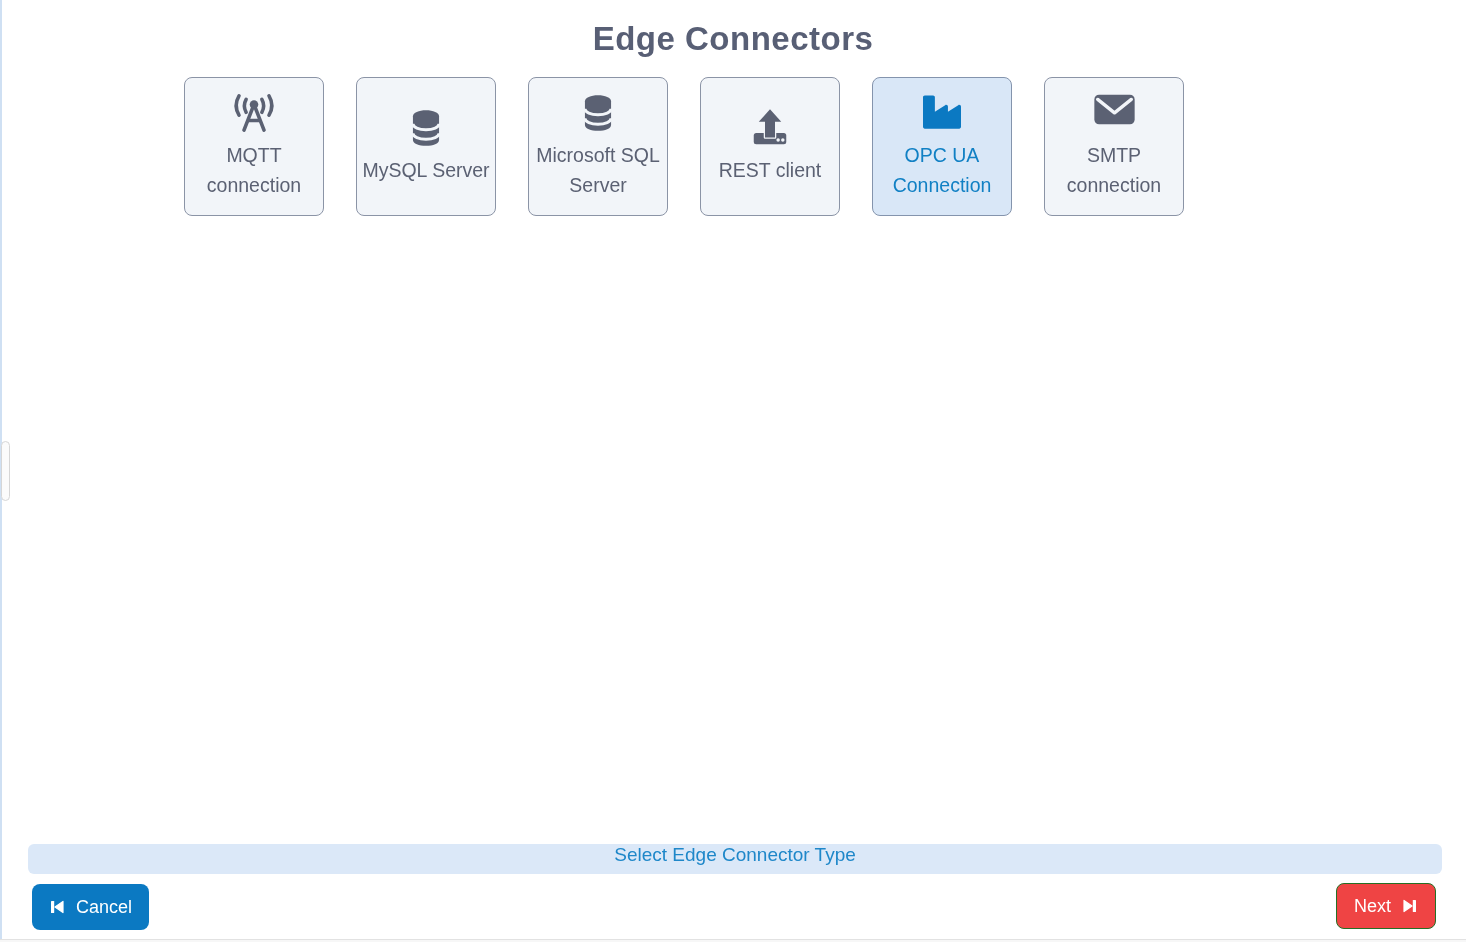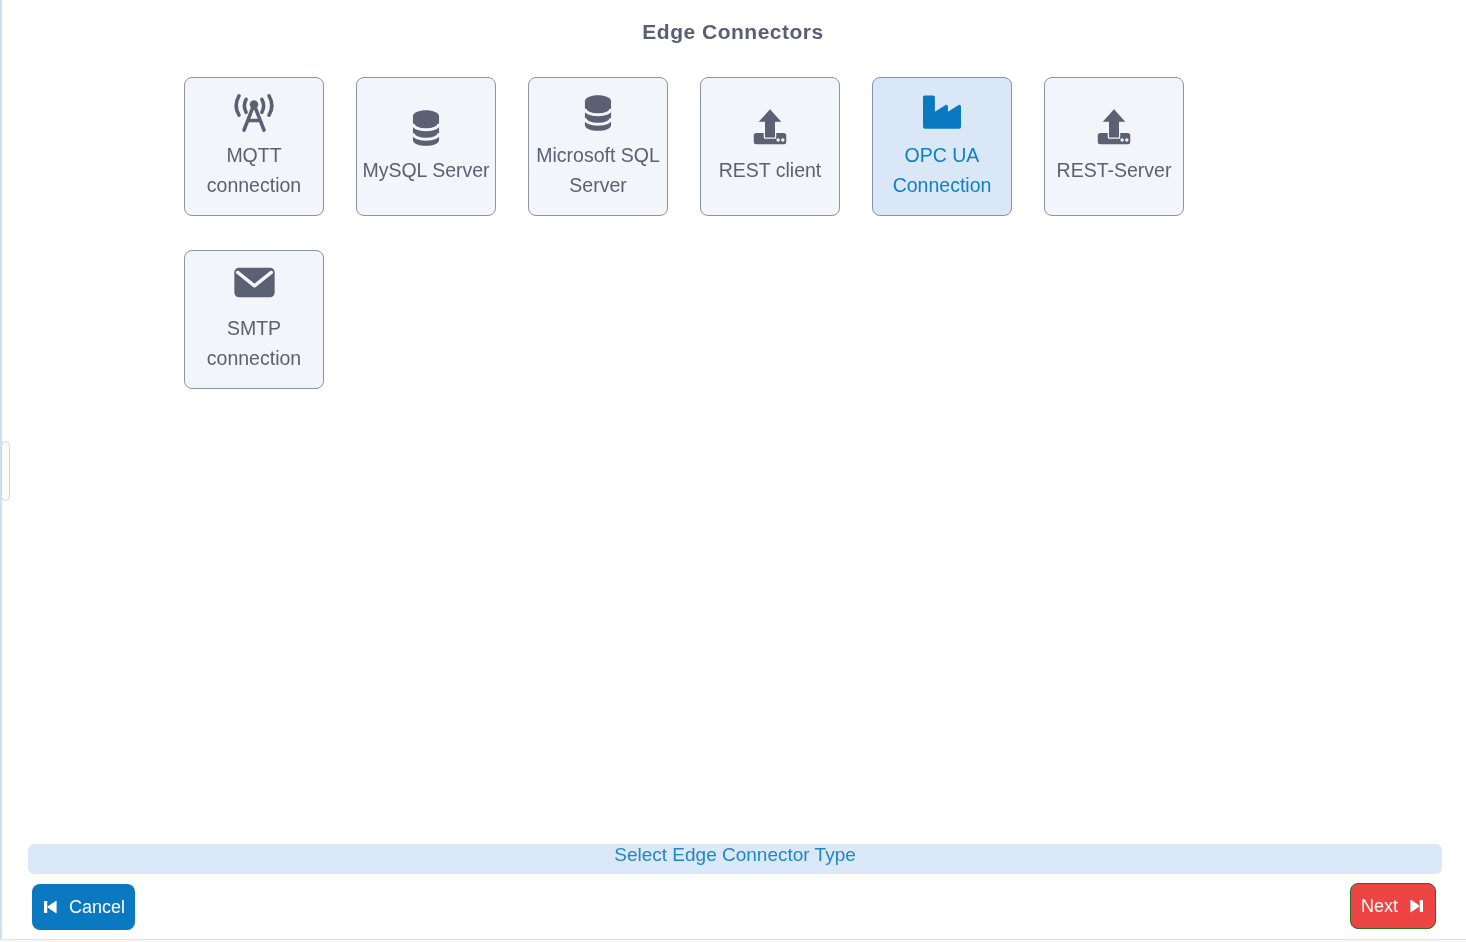--- a/index.html
+++ b/index.html
@@ -21,21 +21,21 @@
     width: 9px; height: 60px;
     background: #fbfbfb;
     border: 1px solid #d6d6d6;
     border-radius: 6px;
     box-sizing: border-box;
   }
   .page-title {
     position: absolute; top: 20px; left: 0;
     width: 100%;
     text-align: center;
-    font-size: 21px;
+    font-size: 33px;
     font-weight: 600;
     letter-spacing: 0.5px;
     color: #585f75;
   }
   .grid {
     position: absolute; left: 184px; top: 77px;
     width: 1010px;
     display: flex;
     flex-wrap: wrap;
     gap: 34px 32px;
@@ -78,21 +78,21 @@
     position: absolute; top: 884px;
     height: 46px;
     display: flex;
     align-items: center;
     gap: 11px;
     border: none;
     border-radius: 8px;
     color: #ffffff;
     font-family: "Liberation Sans", sans-serif;
     font-size: 18px;
-    padding: 0 10px;
+    padding: 0 17px;
     cursor: pointer;
   }
   .btn-cancel { left: 32px; background: #0b79c2; }
   .btn-next  { right: 30px; top: 883px; background: #ef4444; border: 1px solid #256f25; }
   .bottom-strip {
     position: absolute; left: 0; bottom: 0;
     width: 100%; height: 2px;
     background: #f7f7f7;
     border-top: 1px solid #e2e2e2;
   }
@@ -162,31 +162,20 @@
 
     <div class="card selected">
       <span class="icon">
         <svg viewBox="0 0 512 512" width="42" height="38">
           <path fill="#0b79c2" d="M475.1 163.8 L336 252.3 v-68.3 c0-18.9-20.9-30.4-36.9-20.2 L160 252.3 V56 c0-13.3-10.7-24-24-24 H24 C10.7 32 0 42.7 0 56 v400 c0 13.3 10.7 24 24 24 h464 c13.3 0 24-10.7 24-24 V184 c0-18.9-20.9-30.4-36.9-20.2 z"></path>
         </svg>
       </span>
       <span class="label">OPC UA Connection</span>
     </div>
 
-    <div class="card">
-      <span class="icon">
-        <svg viewBox="0 0 64 64" width="40" height="40">
-          <rect x="6" y="40" width="52" height="18" rx="4" fill="#5b6173"></rect>
-          <circle cx="45" cy="51" r="2.8" fill="#f2f5f9"></circle>
-          <circle cx="52.5" cy="51" r="2.8" fill="#f2f5f9"></circle>
-          <polygon points="32,2 50,22 40,22 40,47 24,47 24,22 14,22" fill="#5b6173" stroke="#f2f5f9" stroke-width="4" stroke-linejoin="round" paint-order="stroke"></polygon>
-        </svg>
-      </span>
-      <span class="label">REST-Server</span>
-    </div>
 
     <div class="card">
       <span class="icon">
         <svg viewBox="0 0 64 48" width="43" height="33">
           <rect x="2" y="2" width="60" height="44" rx="7" fill="#5b6173"></rect>
           <path d="M7 9 L32 29 L57 9" fill="none" stroke="#f2f5f9" stroke-width="5" stroke-linecap="round" stroke-linejoin="round"></path>
         </svg>
       </span>
       <span class="label">SMTP connection</span>
     </div>

